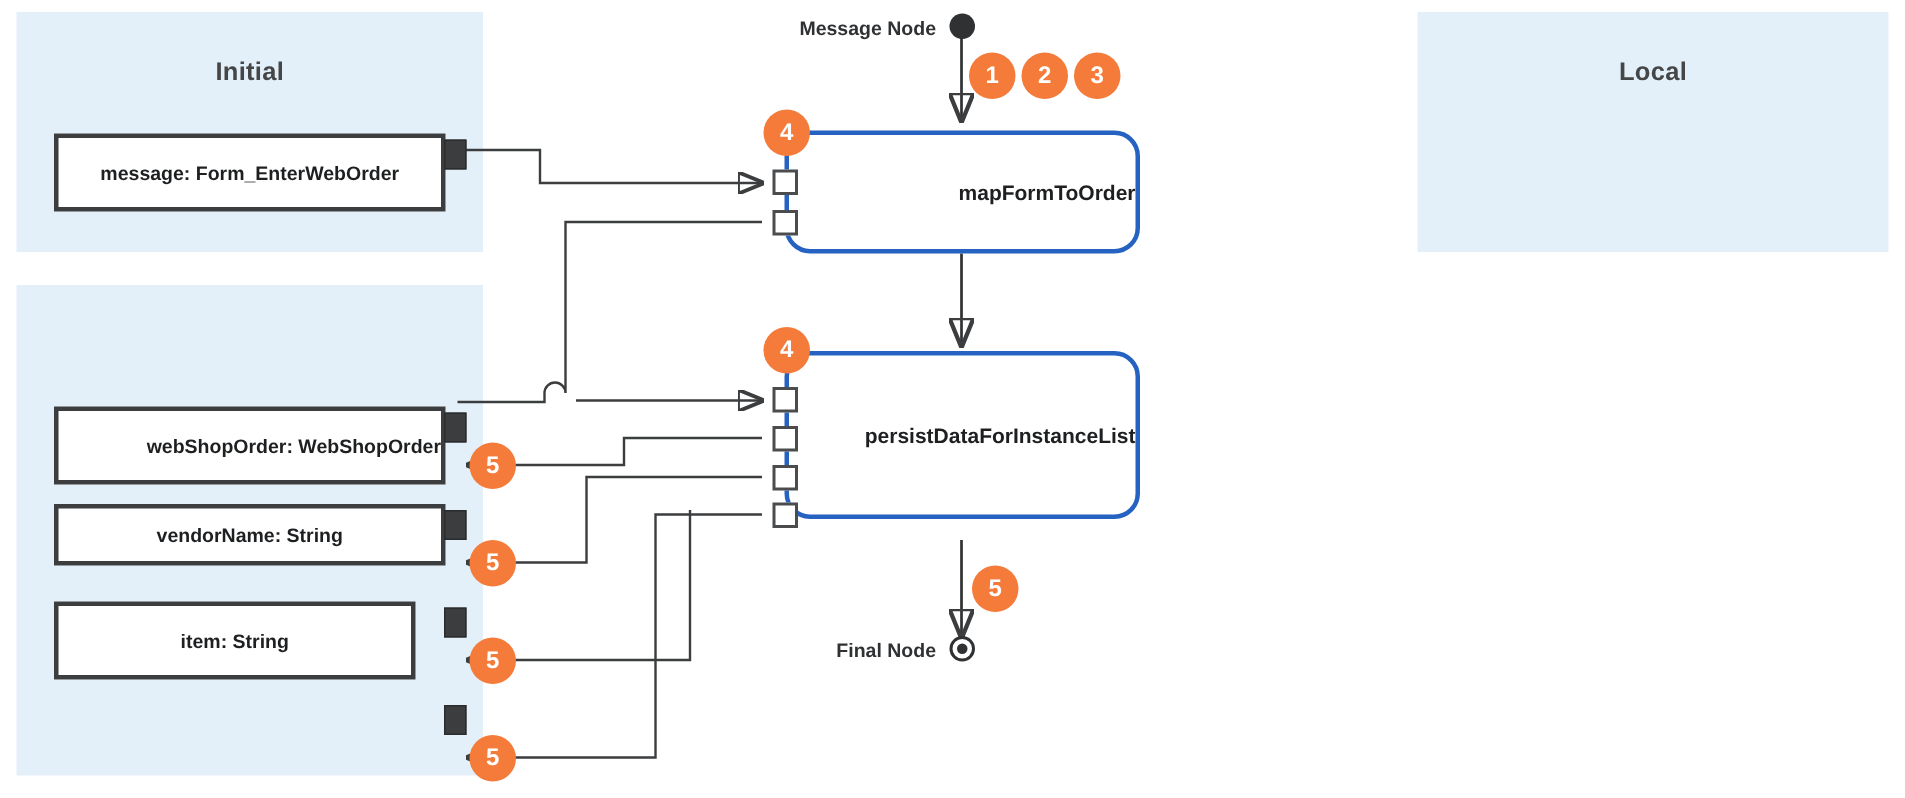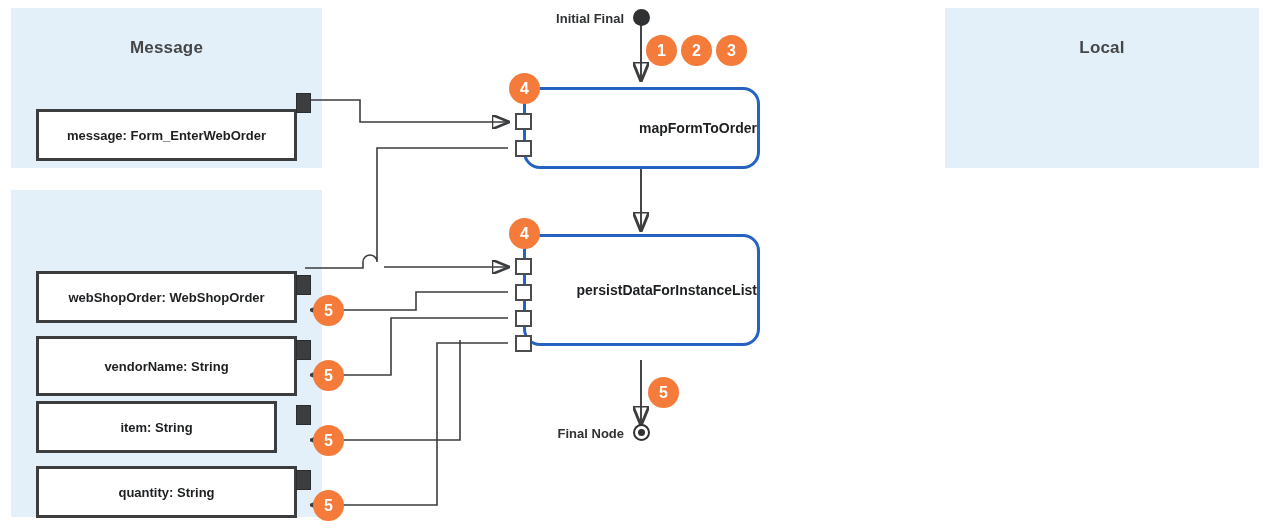--- a/index.html
+++ b/index.html
@@ -137,21 +137,21 @@
   #wires path, #wires line{fill:none;stroke:#3b3d3f;stroke-width:1.6;}
   #wires .flow{stroke:#2f3133;stroke-width:1.8;}
 </style>
 </head>
 <body>
 
 <div id="stage">
 
   <div class="panel" style="left:11px;top:8px;width:311px;height:160px;">
     <div class="panel-title" style="top:30px;">
-      <span>Message</span>
+      <span>Initial</span>
     </div>
   </div>
 
   <div class="panel" style="left:11px;top:190px;width:311px;height:327px;">
     <div class="panel-title" style="top:211px;">
       <span>Persisted</span><span class="caret"></span>
     </div>
   </div>
 
   <div class="panel" style="left:945px;top:8px;width:314px;height:160px;text-decoration:underline;">
@@ -184,61 +184,58 @@
 
     <path d="M508,292 L416,292 L416,310 L312,310" marker-end="url(#arwL)"></path>
 
     <path d="M508,318 L391,318 L391,375 L312,375" marker-end="url(#arwL)"></path>
 
     <path d="M460,340 L460,440 L312,440" marker-end="url(#arwL)"></path>
 
     <path d="M508,343 L437,343 L437,505 L312,505" marker-end="url(#arwL)"></path>
   </svg>
 
-  <div class="pinbox" style="left:36px;top:89px;width:261px;height:52px;margin-top:20px;">
+  <div class="pinbox" style="left:36px;top:89px;width:261px;height:52px;">
     <span>message: Form_EnterWebOrder</span>
   </div>
   <div class="stub" style="left:296px;top:93px;"></div>
 
-  <div class="pinbox" style="left:36px;top:271px;width:261px;height:52px;">
+  <div class="pinbox" style="left:36px;top:271px;width:261px;height:52px;justify-content:flex-end;">
     <span>webShopOrder: WebShopOrder</span>
   </div>
   <div class="stub" style="left:296px;top:275px;"></div>
 
-  <div class="pinbox" style="left:36px;top:336px;width:261px;height:60px;">
+  <div class="pinbox" style="left:36px;top:336px;width:261px;height:41px;">
     <span>vendorName: String</span>
   </div>
   <div class="stub" style="left:296px;top:340px;"></div>
 
   <div class="pinbox" style="left:36px;top:401px;width:241px;height:52px;">
     <span>item: String</span>
   </div>
   <div class="stub" style="left:296px;top:405px;"></div>
 
-  <div class="pinbox" style="left:36px;top:466px;width:261px;height:52px;">
-    <span>quantity: String</span>
-  </div>
   <div class="stub" style="left:296px;top:470px;"></div>
 
   <div class="action" style="left:523px;top:87px;width:237px;height:82px;">
     <span>mapFormToOrder</span>
   </div>
   <div class="port" style="left:515px;top:113px;"></div>
   <div class="port" style="left:515px;top:140px;"></div>
 
   <div class="action" style="left:523px;top:234px;width:237px;height:112px;">
     <span>persistDataForInstanceList</span>
   </div>
   <div class="port" style="left:515px;top:258px;"></div>
   <div class="port" style="left:515px;top:284px;"></div>
   <div class="port" style="left:515px;top:310px;"></div>
   <div class="port" style="left:515px;top:335px;"></div>
 
   <div class="node-label" style="left:444px;top:11px;width:180px;">
-    <span>Initial Final</span>
+    <span>Message Node</span>
   </div>
   <div class="initial-node" style="left:633px;top:9px;"></div>
 
   <div class="node-label" style="left:444px;top:426px;width:180px;">
     <span>Final Node</span>
   </div>
   <div class="final-node" style="left:633px;top:424px;"></div>
 
   <div class="badge" style="left:646px;top:35px;">
     <span>1</span>

